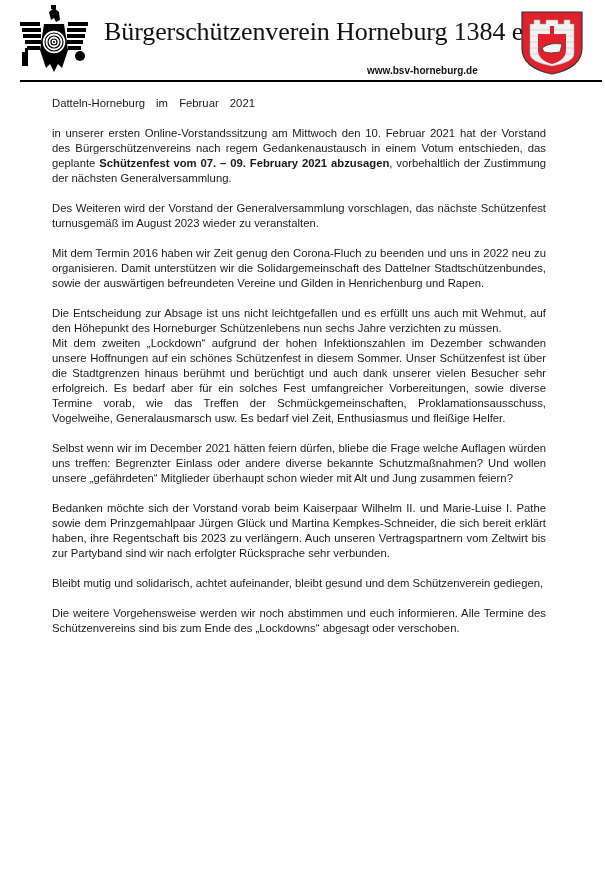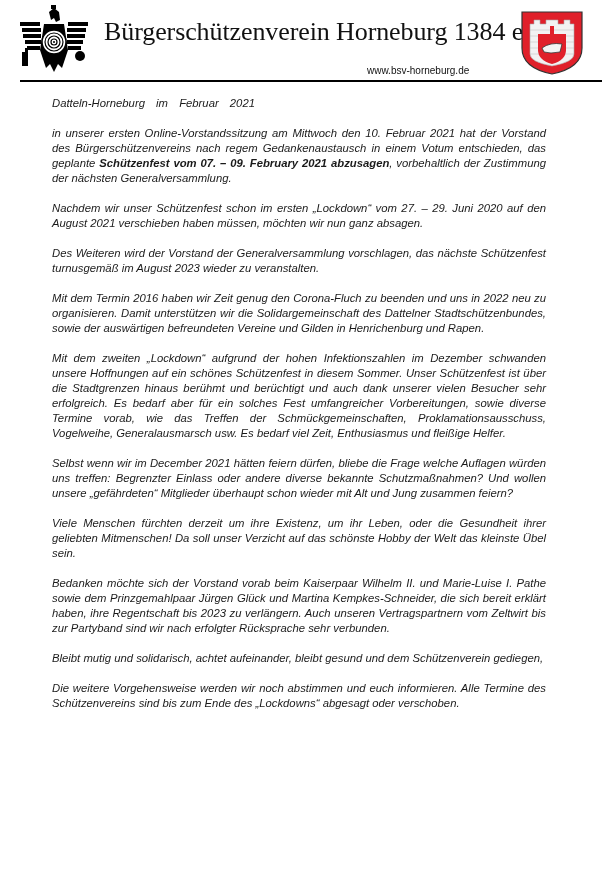--- a/index.html
+++ b/index.html
@@ -1,25 +1,25 @@
 <!DOCTYPE html>
 <html><head>
   <meta charset="utf-8">
   <style>
     html, body { margin: 0; padding: 0; background: #ffffff; }
     body { width: 605px; height: 875px; position: relative; overflow: hidden; color: #1a1a1a; }
     .logo-left { position: absolute; left: 18px; top: 4px; width: 72px; height: 72px; }
     .logo-right { position: absolute; left: 520px; top: 10px; width: 64px; height: 66px; }
     .title { position: absolute; left: 104px; top: 17px; font-family: "Liberation Serif", serif; font-size: 26px; color: #111; white-space: nowrap; letter-spacing: -0.1px; }
-    .url { position: absolute; left: 367px; top: 65px; font-family: "Liberation Sans", sans-serif; font-size: 10px; font-weight: normal; color: #111; }
+    .url { position: absolute; left: 367px; top: 65px; font-family: "Liberation Sans", sans-serif; font-size: 10px; font-weight: bold; color: #111; }
     .rule { position: absolute; left: 20px; top: 80px; width: 582px; height: 2px; background: #000; }
     .letter { position: absolute; left: 52px; top: 96px; width: 510px; font-family: "Liberation Sans", sans-serif; font-size: 11.3px; line-height: 15px; }
     .date { text-align: right; word-spacing: 8px; margin: 0; }
     .salutation { margin: 0 0 15px 0; }
-    .letter p { margin: 0 16px 15px 0; text-align: justify; font-style: italic; }
+    .letter p { margin: 0 16px 15px 0; text-align: justify; }
     .letter p.nogap { margin-bottom: 0; }
     b { font-weight: bold; }
   </style>
 </head>
 <body>
 
 <div>
   <svg class="logo-left" viewBox="0 0 72 72">
 
     <g fill="#000">
@@ -74,23 +74,22 @@
   </svg>
 
   <div class="rule"></div>
 </div>
 
 <div class="letter">
   <p class="date">Datteln-Horneburg im Februar 2021</p>
 
   <p><span>in unserer ersten Online-Vorstandssitzung am Mittwoch den 10. Februar 2021 hat der Vorstand des Bürgerschützenvereins nach regem Gedankenaustausch in einem Votum entschieden, das geplante </span><b>Schützenfest vom 07. – 09. February 2021 abzusagen</b><span>, vorbehaltlich der Zustimmung der nächsten Generalversammlung.</span></p>
 
-  <p>Nachdem wir unser Schützenfest schon im ersten „Lockdown“ vom 27. – 29. Juni 2020 auf den August 2021 verschieben haben müssen, möchten wir nun ganz absagen.</p>
   <p>Des Weiteren wird der Vorstand der Generalversammlung vorschlagen, das nächste Schützenfest turnusgemäß im August 2023 wieder zu veranstalten.</p>
   <p>Mit dem Termin 2016 haben wir Zeit genug den Corona-Fluch zu beenden und uns in 2022 neu zu organisieren. Damit unterstützen wir die Solidargemeinschaft des Dattelner Stadtschützenbundes, sowie der auswärtigen befreundeten Vereine und Gilden in Henrichenburg und Rapen.</p>
+  <p class="nogap">Die Entscheidung zur Absage ist uns nicht leichtgefallen und es erfüllt uns auch mit Wehmut, auf den Höhepunkt des Horneburger Schützenlebens nun sechs Jahre verzichten zu müssen.</p>
   <p>Mit dem zweiten „Lockdown“ aufgrund der hohen Infektionszahlen im Dezember schwanden unsere Hoffnungen auf ein schönes Schützenfest in diesem Sommer. Unser Schützenfest ist über die Stadtgrenzen hinaus berühmt und berüchtigt und auch dank unserer vielen Besucher sehr erfolgreich. Es bedarf aber für ein solches Fest umfangreicher Vorbereitungen, sowie diverse Termine vorab, wie das Treffen der Schmückgemeinschaften, Proklamationsausschuss, Vogelweihe, Generalausmarsch usw. Es bedarf viel Zeit, Enthusiasmus und fleißige Helfer.</p>
   <p>Selbst wenn wir im December 2021 hätten feiern dürfen, bliebe die Frage welche Auflagen würden uns treffen: Begrenzter Einlass oder andere diverse bekannte Schutzmaßnahmen? Und wollen unsere „gefährdeten“ Mitglieder überhaupt schon wieder mit Alt und Jung zusammen feiern?</p>
-  <p>Viele Menschen fürchten derzeit um ihre Existenz, um ihr Leben, oder die Gesundheit ihrer geliebten Mitmenschen! Da soll unser Verzicht auf das schönste Hobby der Welt das kleinste Übel sein.</p>
   <p>Bedanken möchte sich der Vorstand vorab beim Kaiserpaar Wilhelm II. und Marie-Luise I. Pathe sowie dem Prinzgemahlpaar Jürgen Glück und Martina Kempkes-Schneider, die sich bereit erklärt haben, ihre Regentschaft bis 2023 zu verlängern. Auch unseren Vertragspartnern vom Zeltwirt bis zur Partyband sind wir nach erfolgter Rücksprache sehr verbunden.</p>
   <p>Bleibt mutig und solidarisch, achtet aufeinander, bleibt gesund und dem Schützenverein gediegen,</p>
   <p>Die weitere Vorgehensweise werden wir noch abstimmen und euch informieren. Alle Termine des Schützenvereins sind bis zum Ende des „Lockdowns“ abgesagt oder verschoben.</p>
 
 </div>
 
 </body></html>

